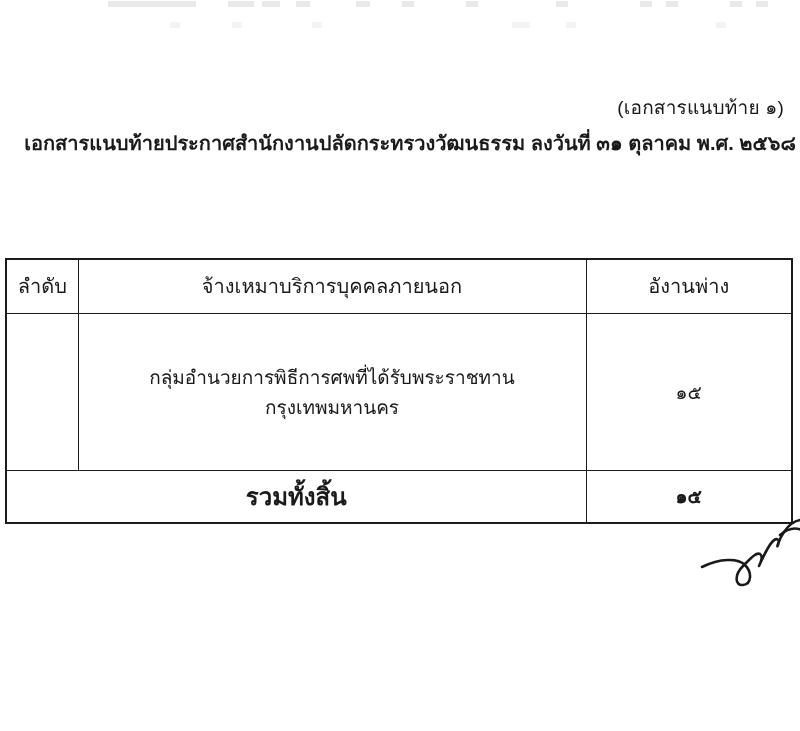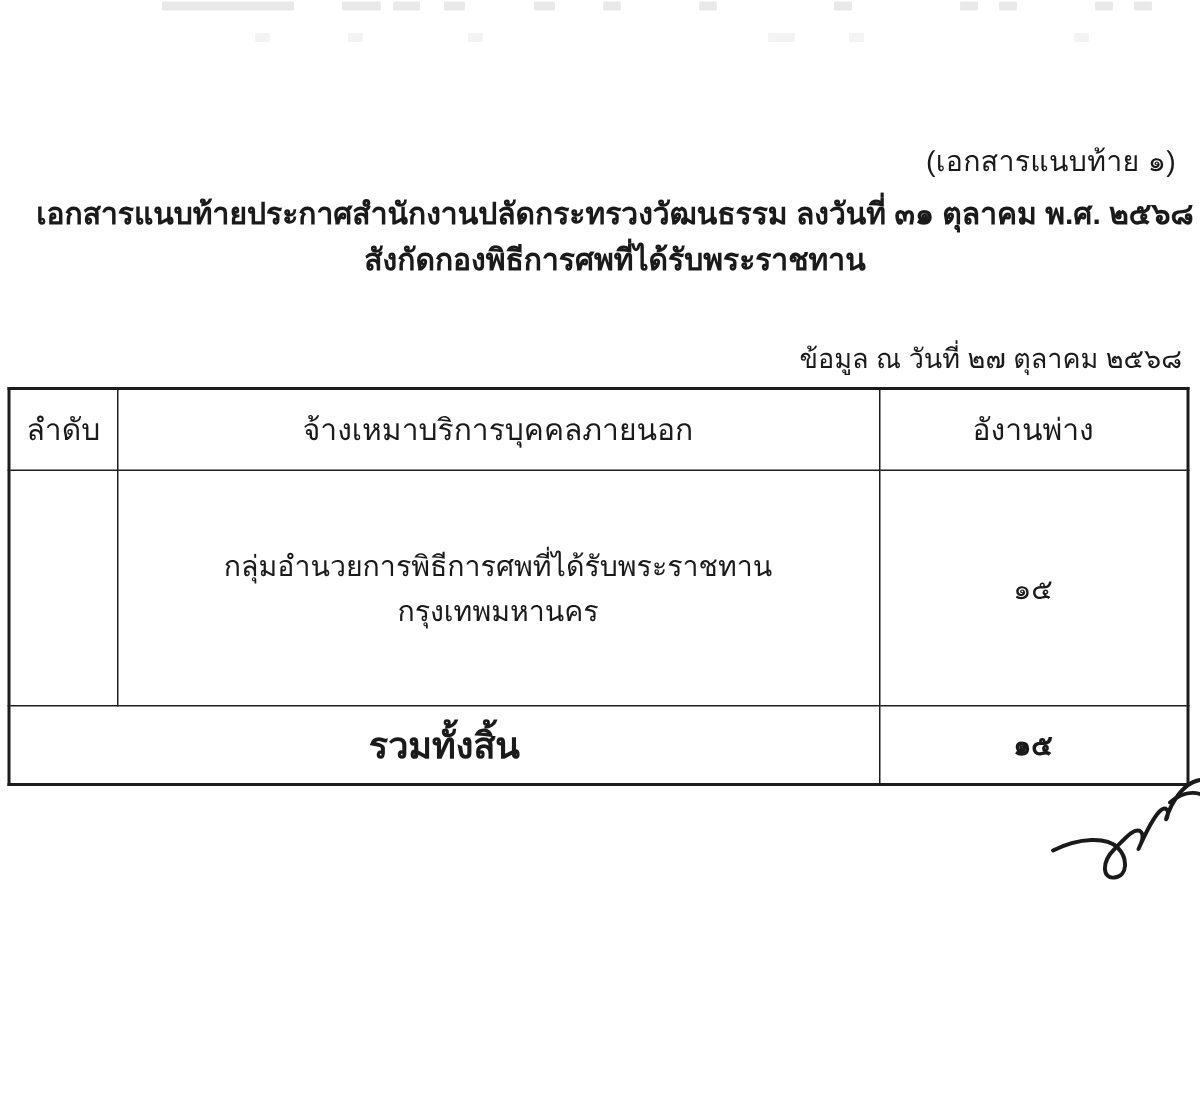--- a/index.html
+++ b/index.html
@@ -121,24 +121,22 @@
   <div class="artifact row2" style="left:232px;width:10px;"></div>
   <div class="artifact row2" style="left:312px;width:10px;"></div>
   <div class="artifact row2" style="left:512px;width:18px;"></div>
   <div class="artifact row2" style="left:566px;width:10px;"></div>
   <div class="artifact row2" style="left:716px;width:10px;"></div>
 
   <div class="attachment-note">(เอกสารแนบท้าย ๑)</div>
 
   <div class="title-block">
     <div>เอกสารแนบท้ายประกาศสำนักงานปลัดกระทรวงวัฒนธรรม ลงวันที่ ๓๑ ตุลาคม พ.ศ. ๒๕๖๘</div>
-    <div>สังกัดกองพิธีการศพที่ได้รับพระราชทาน</div>
   </div>
 
-  <div class="data-date">ข้อมูล ณ วันที่ ๒๗ ตุลาคม ๒๕๖๘</div>
 
   <table class="vacancy-table">
     <colgroup>
       <col style="width:72px">
       <col style="width:508px">
       <col style="width:206px">
     </colgroup>
     <thead>
       <tr>
         <th>ลำดับ</th>

